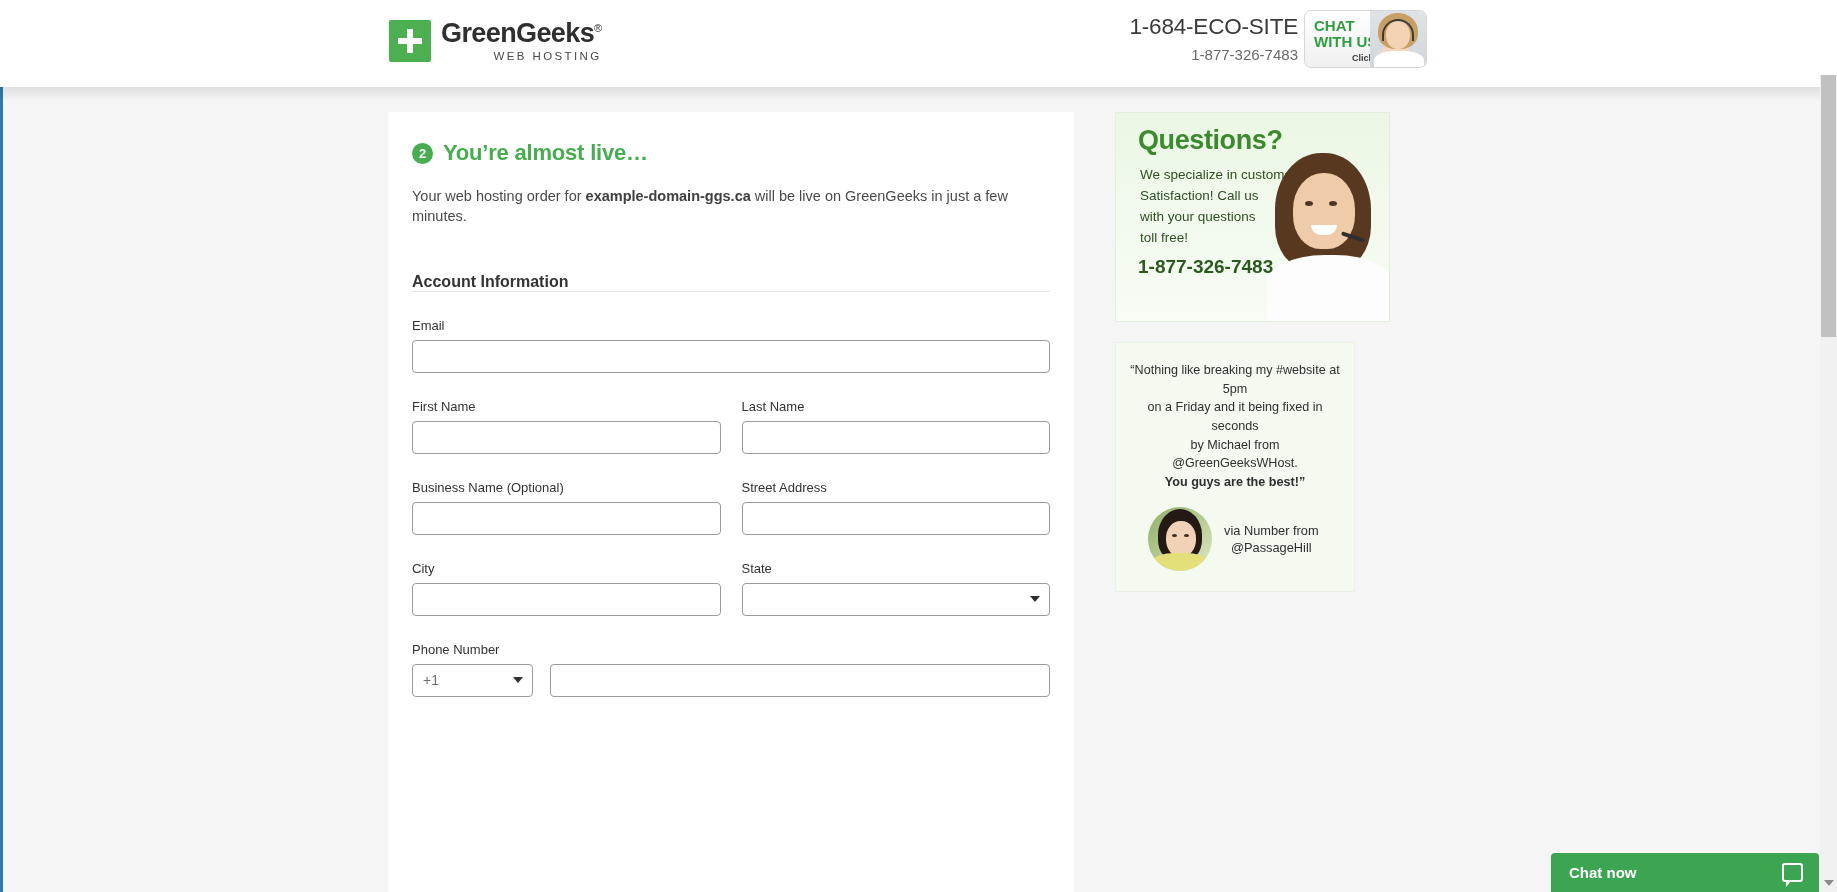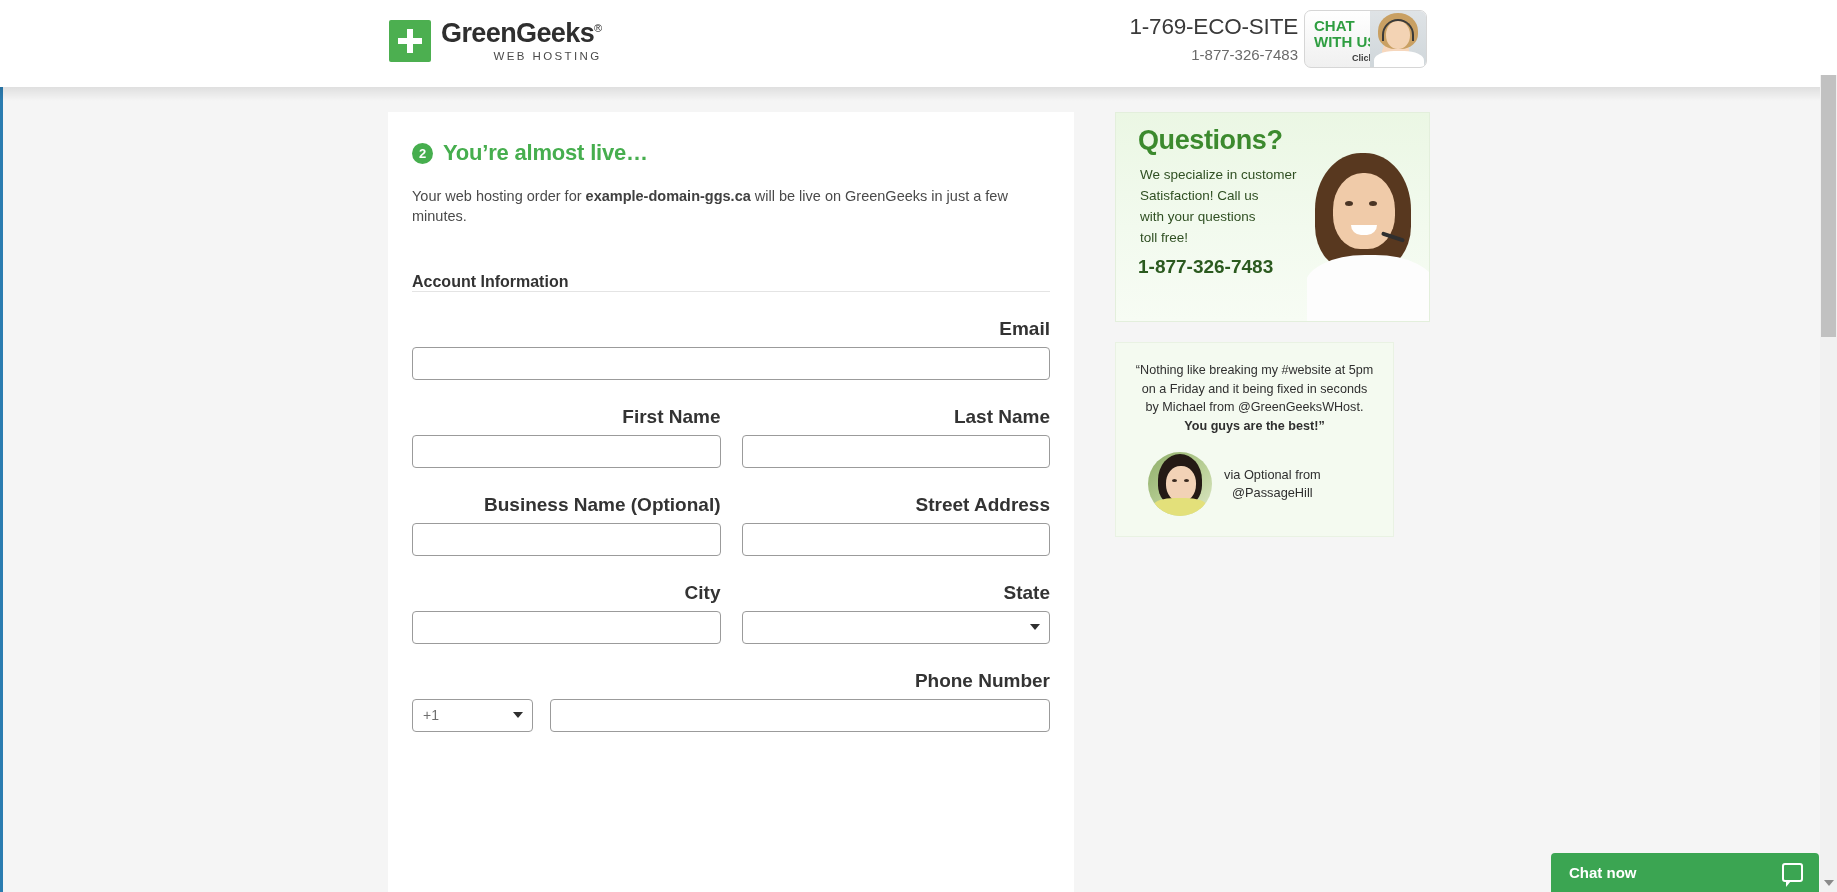--- a/index.html
+++ b/index.html
@@ -103,21 +103,21 @@
 
   .order-note { font-size: 14.5px; color: #4a4a4a; line-height: 1.4; }
   .order-domain { color: #404040; font-weight: bold; }
 
   .section-title {
     margin-top: 46px; font-size: 16px; font-weight: bold; color: #333333;
     border-bottom: 1px solid #e4e4e4;
   }
 
   .field-label {
-    display: block; font-size: 19px; font-weight: bold; color: #333333; margin-bottom: 7px; text-align: right;
+    display: block; font-size: 13px; font-weight: normal; color: #333333; margin-bottom: 7px;
   }
   .field-block { margin-top: 26px; }
   .row { display: flex; gap: 21px; }
   .col { flex: 1 1 0; min-width: 0; }
 
   .text-input {
     width: 100%; height: 33px;
     border: 1px solid #9b9b9b; border-radius: 4px;
     background: #ffffff; font-size: 14px; color: #333333;
     padding: 0 10px; font-family: "Liberation Sans", sans-serif;
@@ -136,21 +136,21 @@
     border-top: 6px solid #2f2f2f;
   }
   .phone-row { display: flex; gap: 17px; align-items: center; }
   .phone-code { width: 121px; flex: 0 0 121px; }
   .phone-number { flex: 1 1 auto; }
 
   
   .sidebar { position: absolute; left: 1115px; top: 112px; width: 275px; }
 
   .questions-panel {
-    position: relative; width: 315px; height: 210px; overflow: hidden;
+    position: relative; width: 275px; height: 210px; overflow: hidden;
     background: linear-gradient(to bottom, #ebf7e4 0%, #f2faee 55%, #f7fcf4 100%);
     border: 1px solid #e3efdc;
   }
   .q-title {
     position: absolute; left: 22px; top: 12px;
     font-size: 27px; font-weight: bold; color: #3c8a2e; letter-spacing: -0.4px;
   }
   .q-body { position: absolute; left: 24px; top: 52px; width: 170px; }
   .q-body div { font-size: 13.5px; color: #2f4f22; line-height: 1.55; }
   .q-phone {
@@ -183,21 +183,21 @@
   }
   .q-agent .qmic {
     position: absolute; left: 74px; top: 86px; width: 24px; height: 4px;
     background: #2f2f2f; border-radius: 3px; transform: rotate(18deg);
   }
   .q-agent .qband {
     position: absolute; left: 22px; top: 18px; width: 74px; height: 46px;
     border: 4px solid #cfcfcf; border-bottom: none; border-radius: 38px 38px 0 0;
   }
 
-  .testimonial { width: 279px; margin-top: 20px; padding: 18px 14px 20px 14px;
+  .testimonial { width: 240px; margin-top: 20px; padding: 18px 14px 20px 14px;
     background: #f4faf0; border: 1px solid #e9f2e3; }
   .t-quote { font-size: 12.6px; color: #2f2f2f; line-height: 1.48; text-align: center; }
   .t-strong { font-weight: bold; }
   .t-attrib { display: flex; align-items: center; gap: 12px; margin-top: 16px; padding-left: 18px; }
   .t-avatar {
     width: 64px; height: 64px; border-radius: 50%; flex: 0 0 64px; overflow: hidden;
     position: relative; background: linear-gradient(135deg, #8fae6a 0%, #b9cf96 55%, #dfe9c9 100%);
   }
   .t-avatar .ahair {
     position: absolute; left: 10px; top: 2px; width: 44px; height: 52px;
@@ -263,21 +263,21 @@
         <div class="logo-mark"></div>
         <div class="logo-text">
           <div class="logo-name">
             <span>GreenGeeks</span><span class="logo-reg">®</span>
           </div>
           <div class="logo-sub">WEB HOSTING</div>
         </div>
       </div>
 
       <div class="header-contact">
-        <div class="phone-vanity">1-769-ECO-SITE</div>
+        <div class="phone-vanity">1-684-ECO-SITE</div>
         <div class="phone-digits">1-877-326-7483</div>
       </div>
 
       <div class="chat-badge">
         <div class="chat-badge-text">
           <div class="chat-line1">CHAT</div>
           <div class="chat-line2">WITH US</div>
           <div class="chat-line3">Click here</div>
         </div>
         <div class="agent-thumb">
@@ -400,21 +400,21 @@
       </div>
       <div class="t-attrib">
         <div class="t-avatar">
           <div class="ahair"></div>
             <div class="aface"></div>
           <div class="aeye-l"></div>
             <div class="aeye-r"></div>
             <div class="ascarf"></div>
         </div>
         <div class="t-via">
-          <div>via Optional from</div>
+          <div>via Number from</div>
           <div>@PassageHill</div>
         </div>
       </div>
     </div>
 
   </div>
 
   <div class="chat-widget">
     <span class="chat-widget-label">Chat now</span>
     <span class="chat-bubble-icon">

